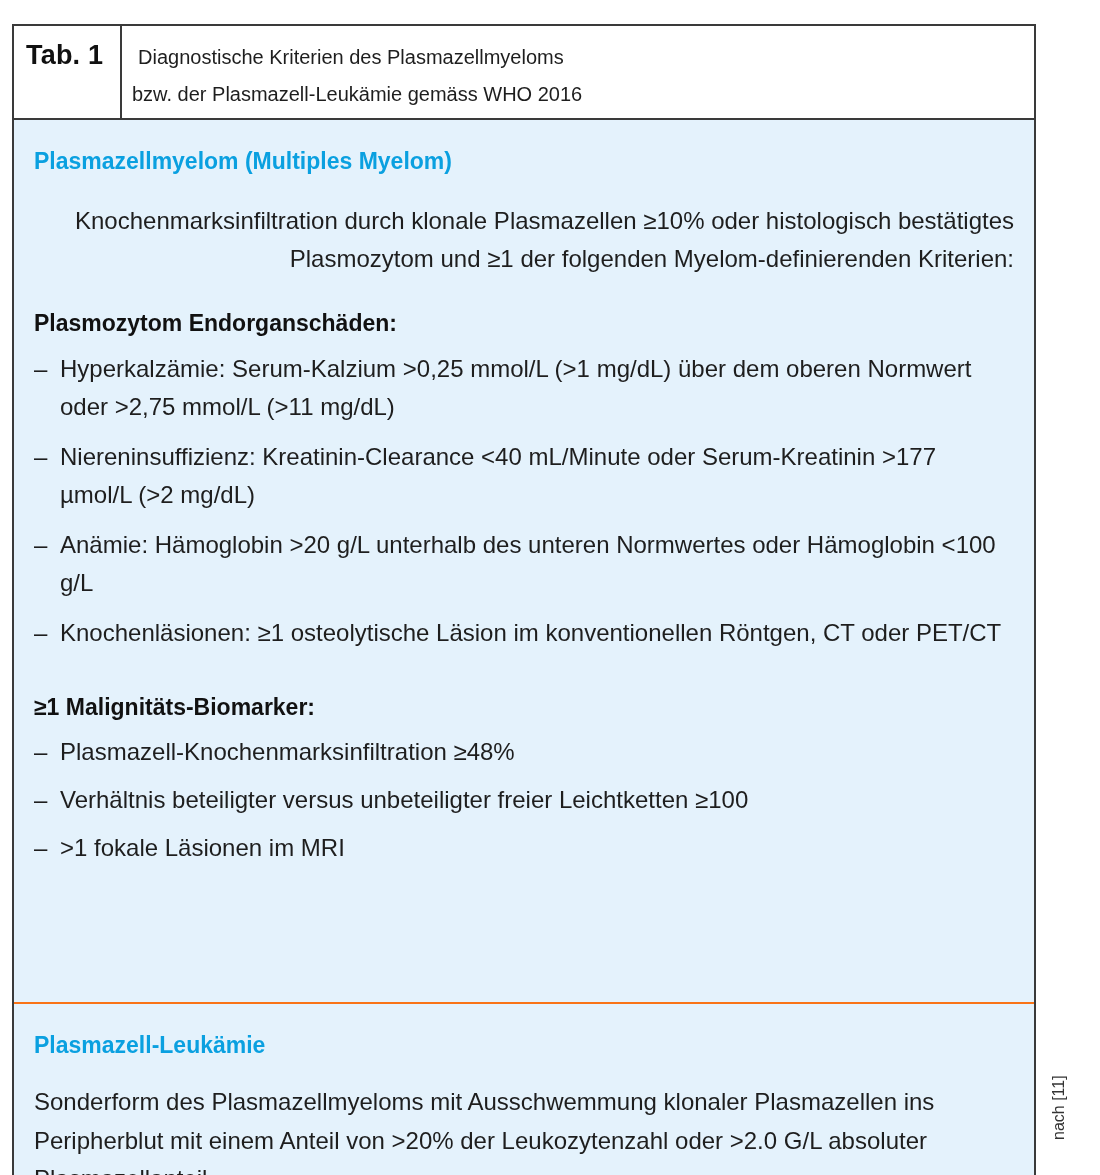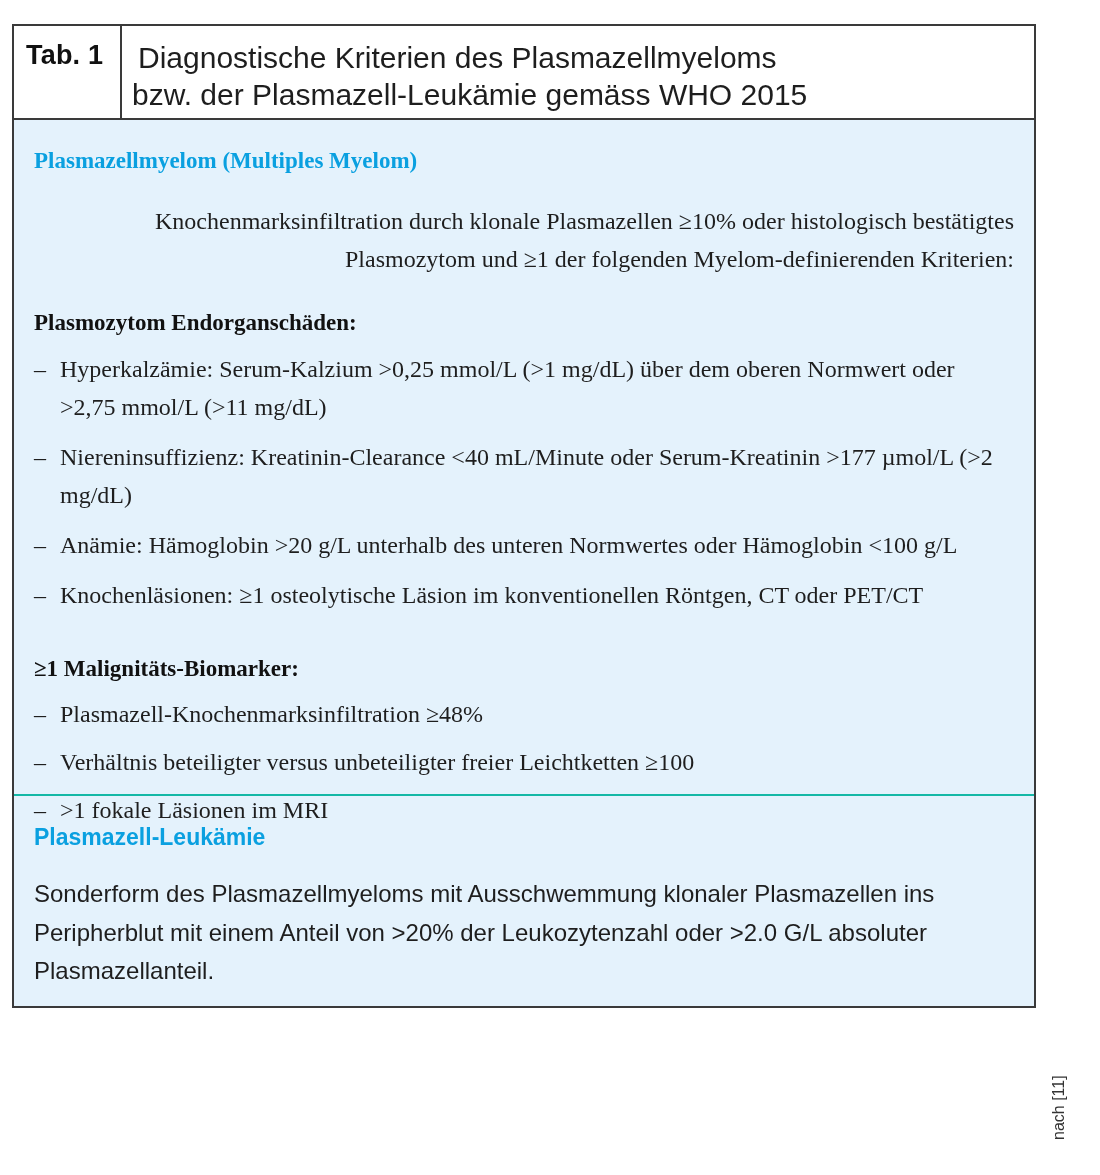--- a/index.html
+++ b/index.html
@@ -35,36 +35,35 @@
       font-weight: bold;
       font-size: 27px;
       padding: 14px 0 0 12px;
       box-sizing: border-box;
       color: #111;
       letter-spacing: 0.2px;
     }
     .tab-title {
       flex: 1;
       padding: 13px 0 0 10px;
-      font-size: 30px;
+      font-size: 20px;
       line-height: 37px;
       color: #1e1e1e;
     }
     .tab-title .line1 { padding-left: 6px; display: block; }
     .tab-title .line2 { display: block; }
     .section {
       background: #e4f2fc;
       padding: 0 20px 0 20px;
       box-sizing: border-box;
     }
     .section-myelom {
-      height: 676px;
-      border-bottom: 2px solid #14b8a6;
+      height: 884px;
+      border-bottom: 2px solid #f97316;
       padding-top: 26px;
-      font-family: Liberation Serif, serif;
     }
     .section-leukaemie {
       height: 210px;
       padding-top: 26px;
     }
     .section-heading {
       color: #0aa0e0;
       font-weight: bold;
       font-size: 23px;
       line-height: 30px;
@@ -119,21 +118,21 @@
     }
   </style>
 </head>
 <body>
 
 <div class="table-box">
   <div class="header">
     <div class="tab-label">Tab. 1</div>
     <div class="tab-title">
       <span class="line1">Diagnostische Kriterien des Plasmazellmyeloms</span>
-      <span class="line2">bzw. der Plasmazell-Leukämie gemäss WHO 2015</span>
+      <span class="line2">bzw. der Plasmazell-Leukämie gemäss WHO 2016</span>
     </div>
   </div>
 
   <div class="section section-myelom">
     <h2 class="section-heading">Plasmazellmyelom (Multiples Myelom)</h2>
     <p class="para">Knochenmarksinfiltration durch klonale Plasmazellen ≥10% oder histologisch bestätigtes Plasmozytom und ≥1 der folgenden Myelom-definierenden Kriterien:</p>
 
     <h3 class="sub-heading organ">Plasmozytom Endorganschäden:</h3>
     <ul class="crit organ-list">
       <li><span class="dash">–</span><span>Hyperkalzämie: Serum-Kalzium &gt;0,25 mmol/L (&gt;1 mg/dL) über dem oberen Normwert oder &gt;2,75 mmol/L (&gt;11 mg/dL)</span></li>

